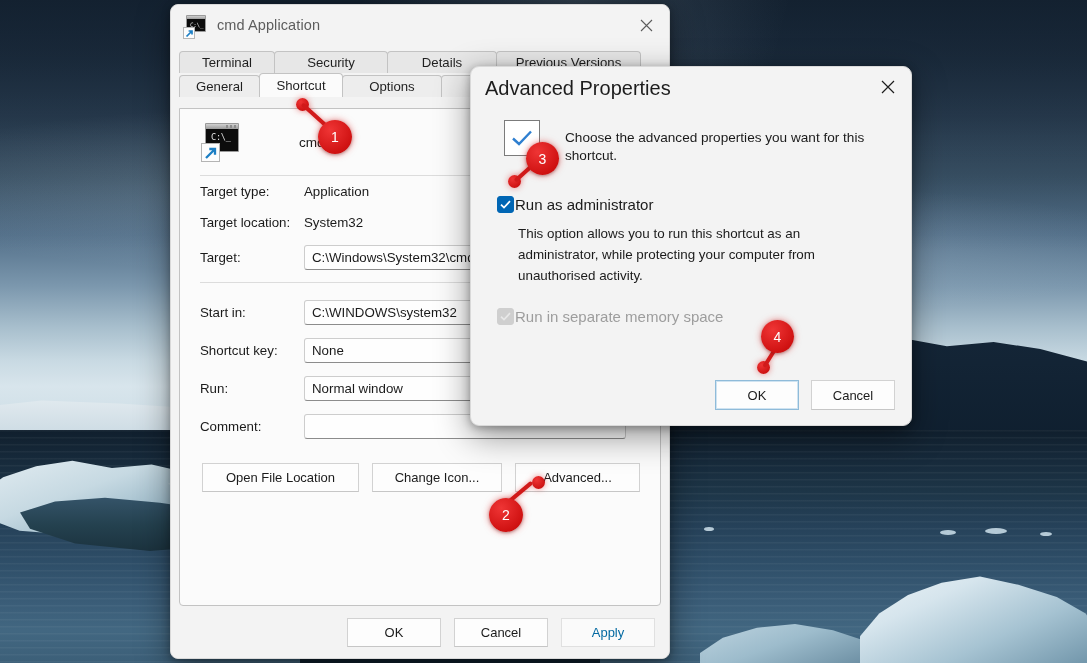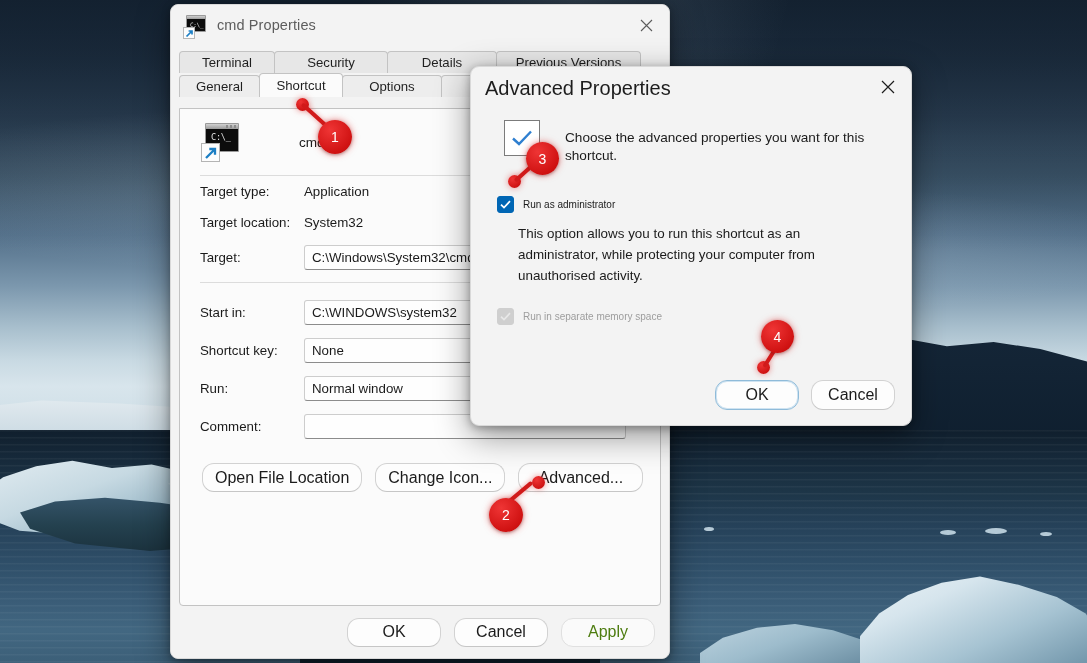--- a/index.html
+++ b/index.html
@@ -226,27 +226,27 @@
   }
   .w-wide { width: 322px; }
 
   
   .pg-buttons { display: flex; gap: 13px; padding: 18px 0 0 22px; }
   .btn {
     height: 29px; min-width: 118px;
     background: #fdfdfd;
     border: 1px solid #d2d2d2;
     border-bottom-color: #c6c6c6;
-    border-radius: 12px;
+    border-radius: 0;
     font-family: "Liberation Sans", sans-serif;
-    font-size: 16px; color: #1b1b1b;
+    font-size: 13px; color: #1b1b1b;
     display: flex; align-items: center; justify-content: center;
     padding: 0 12px;
   }
-  .btn.disabled { color: #4d7c0f; background: #fafafa; border-color: #e0e0e0; }
+  .btn.disabled { color: #0369a1; background: #fafafa; border-color: #e0e0e0; }
   .btn.focus { border: 1.4px solid #8fbbd9; box-shadow: 0 0 0 1px #cfe3f1 inset; }
 
   
   #props-footer {
     position: absolute; left: 0; right: 0; bottom: 0; height: 52px;
     display: flex; align-items: center; justify-content: flex-end;
     gap: 13px; padding-right: 14px;
     background: #f3f3f3; border-radius: 0 0 8px 8px;
   }
   #props-footer .btn { min-width: 94px; }
@@ -270,21 +270,21 @@
     padding-top: 9px;
   }
   .adv-cbrow { display: flex; align-items: center; padding: 31px 0 0 26px; }
   .cb {
     width: 17px; height: 17px; flex: 0 0 auto;
     border-radius: 3px;
     display: flex; align-items: center; justify-content: center;
   }
   .cb.on { background: #0066b4; border: 1px solid #0066b4; }
   .cb.off-disabled { background: #cfcfcf; border: 1px solid #cfcfcf; }
-  .cb-label { margin-left: 9px; font-size: 10px; color: #1b1b1b; }
+  .cb-label { margin-left: 1px; font-size: 15px; color: #1b1b1b; }
   .cb-label.disabled { color: #9d9d9d; }
   #adv-desc {
     margin: 10px 0 0 47px; width: 330px;
     font-size: 13.4px; color: #1b1b1b; line-height: 21px;
   }
   #adv-footer {
     position: absolute; left: 0; right: 0; bottom: 0; height: 60px;
     display: flex; align-items: center; justify-content: flex-end;
     gap: 12px; padding-right: 16px;
   }
@@ -342,21 +342,21 @@
       <div id="props-app-icon">
         <div class="cmd-glyph">
             <div class="cmd-prompt">C:\_</div>
           </div>
         <div class="shortcut-arrow">
           <svg width="9" height="9" viewBox="0 0 9 9">
             <path d="M1.5 7.5 L7 2 M3.6 2 L7 2 L7 5.4" stroke="#1d7fc4" stroke-width="1.7" fill="none"></path>
           </svg>
         </div>
       </div>
-      <div id="props-title">cmd Properties</div>
+      <div id="props-title">cmd Application</div>
       <div class="titlebar-close">
         <svg width="13" height="13" viewBox="0 0 13 13">
           <path d="M1 1 L12 12 M12 1 L1 12" stroke="#5c5c5c" stroke-width="1.1"></path>
         </svg>
       </div>
     </div>
 
     <div id="tabstrip">
       <div class="tabrow tabrow-top">
         <div class="tab" style="width:96px;">Terminal</div>

